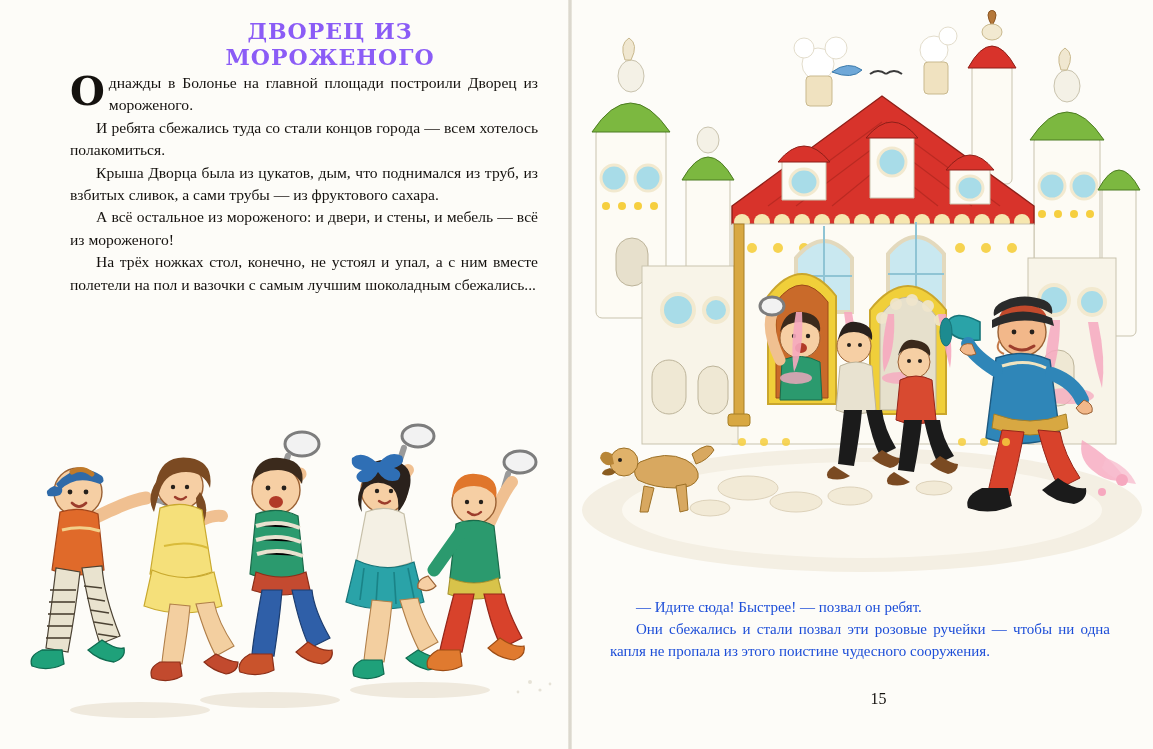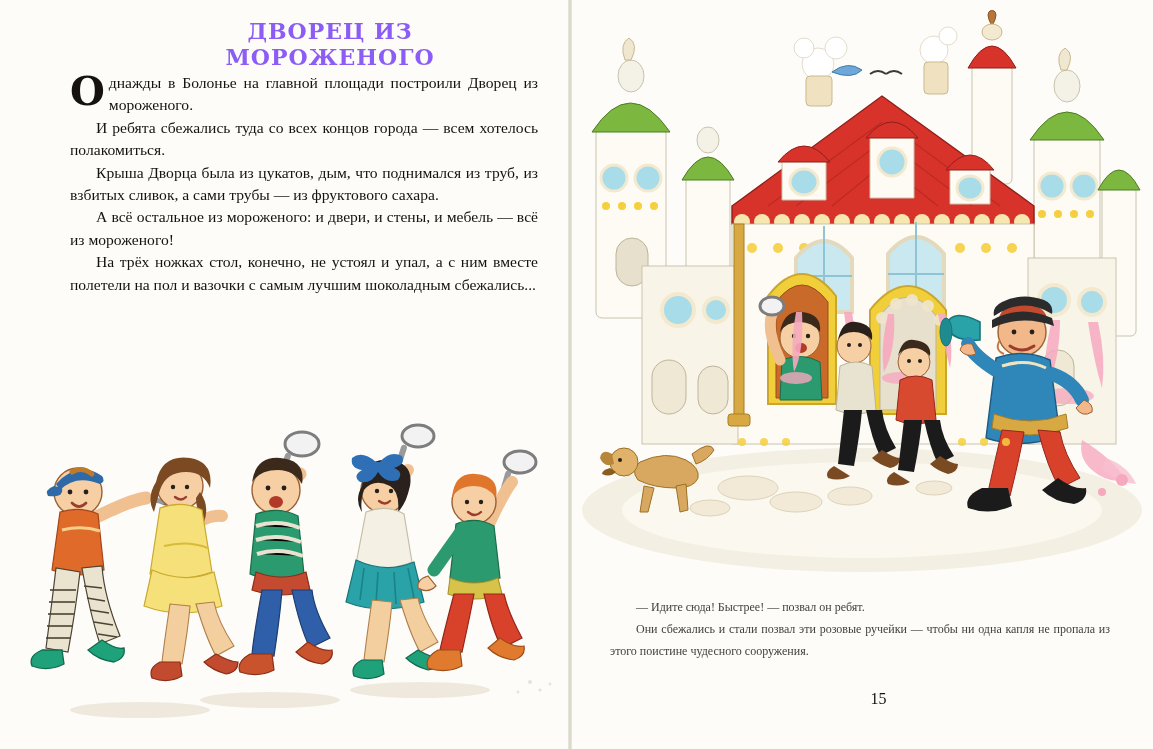--- a/index.html
+++ b/index.html
@@ -96,24 +96,24 @@
     left: 10px;
     top: 10px;
     width: 560px;
     height: 570px;
   }
   .caption {
     position: absolute;
     left: 38px;
     top: 596px;
     width: 500px;
-    font-size: 12px;
+    font-size: 15px;
     line-height: 22px;
     text-align: justify;
-    color: #404040;
+    color: #1d4ed8;
   }
   .caption p { margin: 0; text-indent: 26px; }
   .page-number {
     position: absolute;
     left: 0; top: 690px;
     width: 581px;
     text-align: center;
     font-size: 16px;
     color: #15120f;
     margin-left: 16px;
@@ -127,21 +127,21 @@
   <div class="gutter"></div>
 
   <div class="page-left">
 
     <div class="story-title">ДВОРЕЦ ИЗ МОРОЖЕНОГО</div>
 
     <div class="story-body">
       <p class="first">
         <span class="dropcap">О</span><span>днажды в Болонье на главной площади построили Дворец из мороженого.</span>
       </p>
-      <p>И ребята сбежались туда со всех концов города — всем хотелось полакомиться.</p>
+      <p>И ребята сбежались туда со стали концов города — всем хотелось полакомиться.</p>
       <p>Крыша Дворца была из цукатов, дым, что поднимался из труб, из взбитых сливок, а сами трубы — из фруктового сахара.</p>
       <p>А всё остальное из мороженого: и двери, и стены, и мебель — всё из мороженого!</p>
       <p>На трёх ножках стол, конечно, не устоял и упал, а с ним вместе полетели на пол и вазочки с самым лучшим шоколадным сбежались...</p>
     </div>
 
     <div class="kids-illo">
       <svg width="548" height="340" viewBox="0 0 548 340">
 
         <ellipse cx="120" cy="310" rx="70" ry="8" fill="#efe9dd"></ellipse>
         <ellipse cx="250" cy="300" rx="70" ry="8" fill="#efe9dd"></ellipse>

